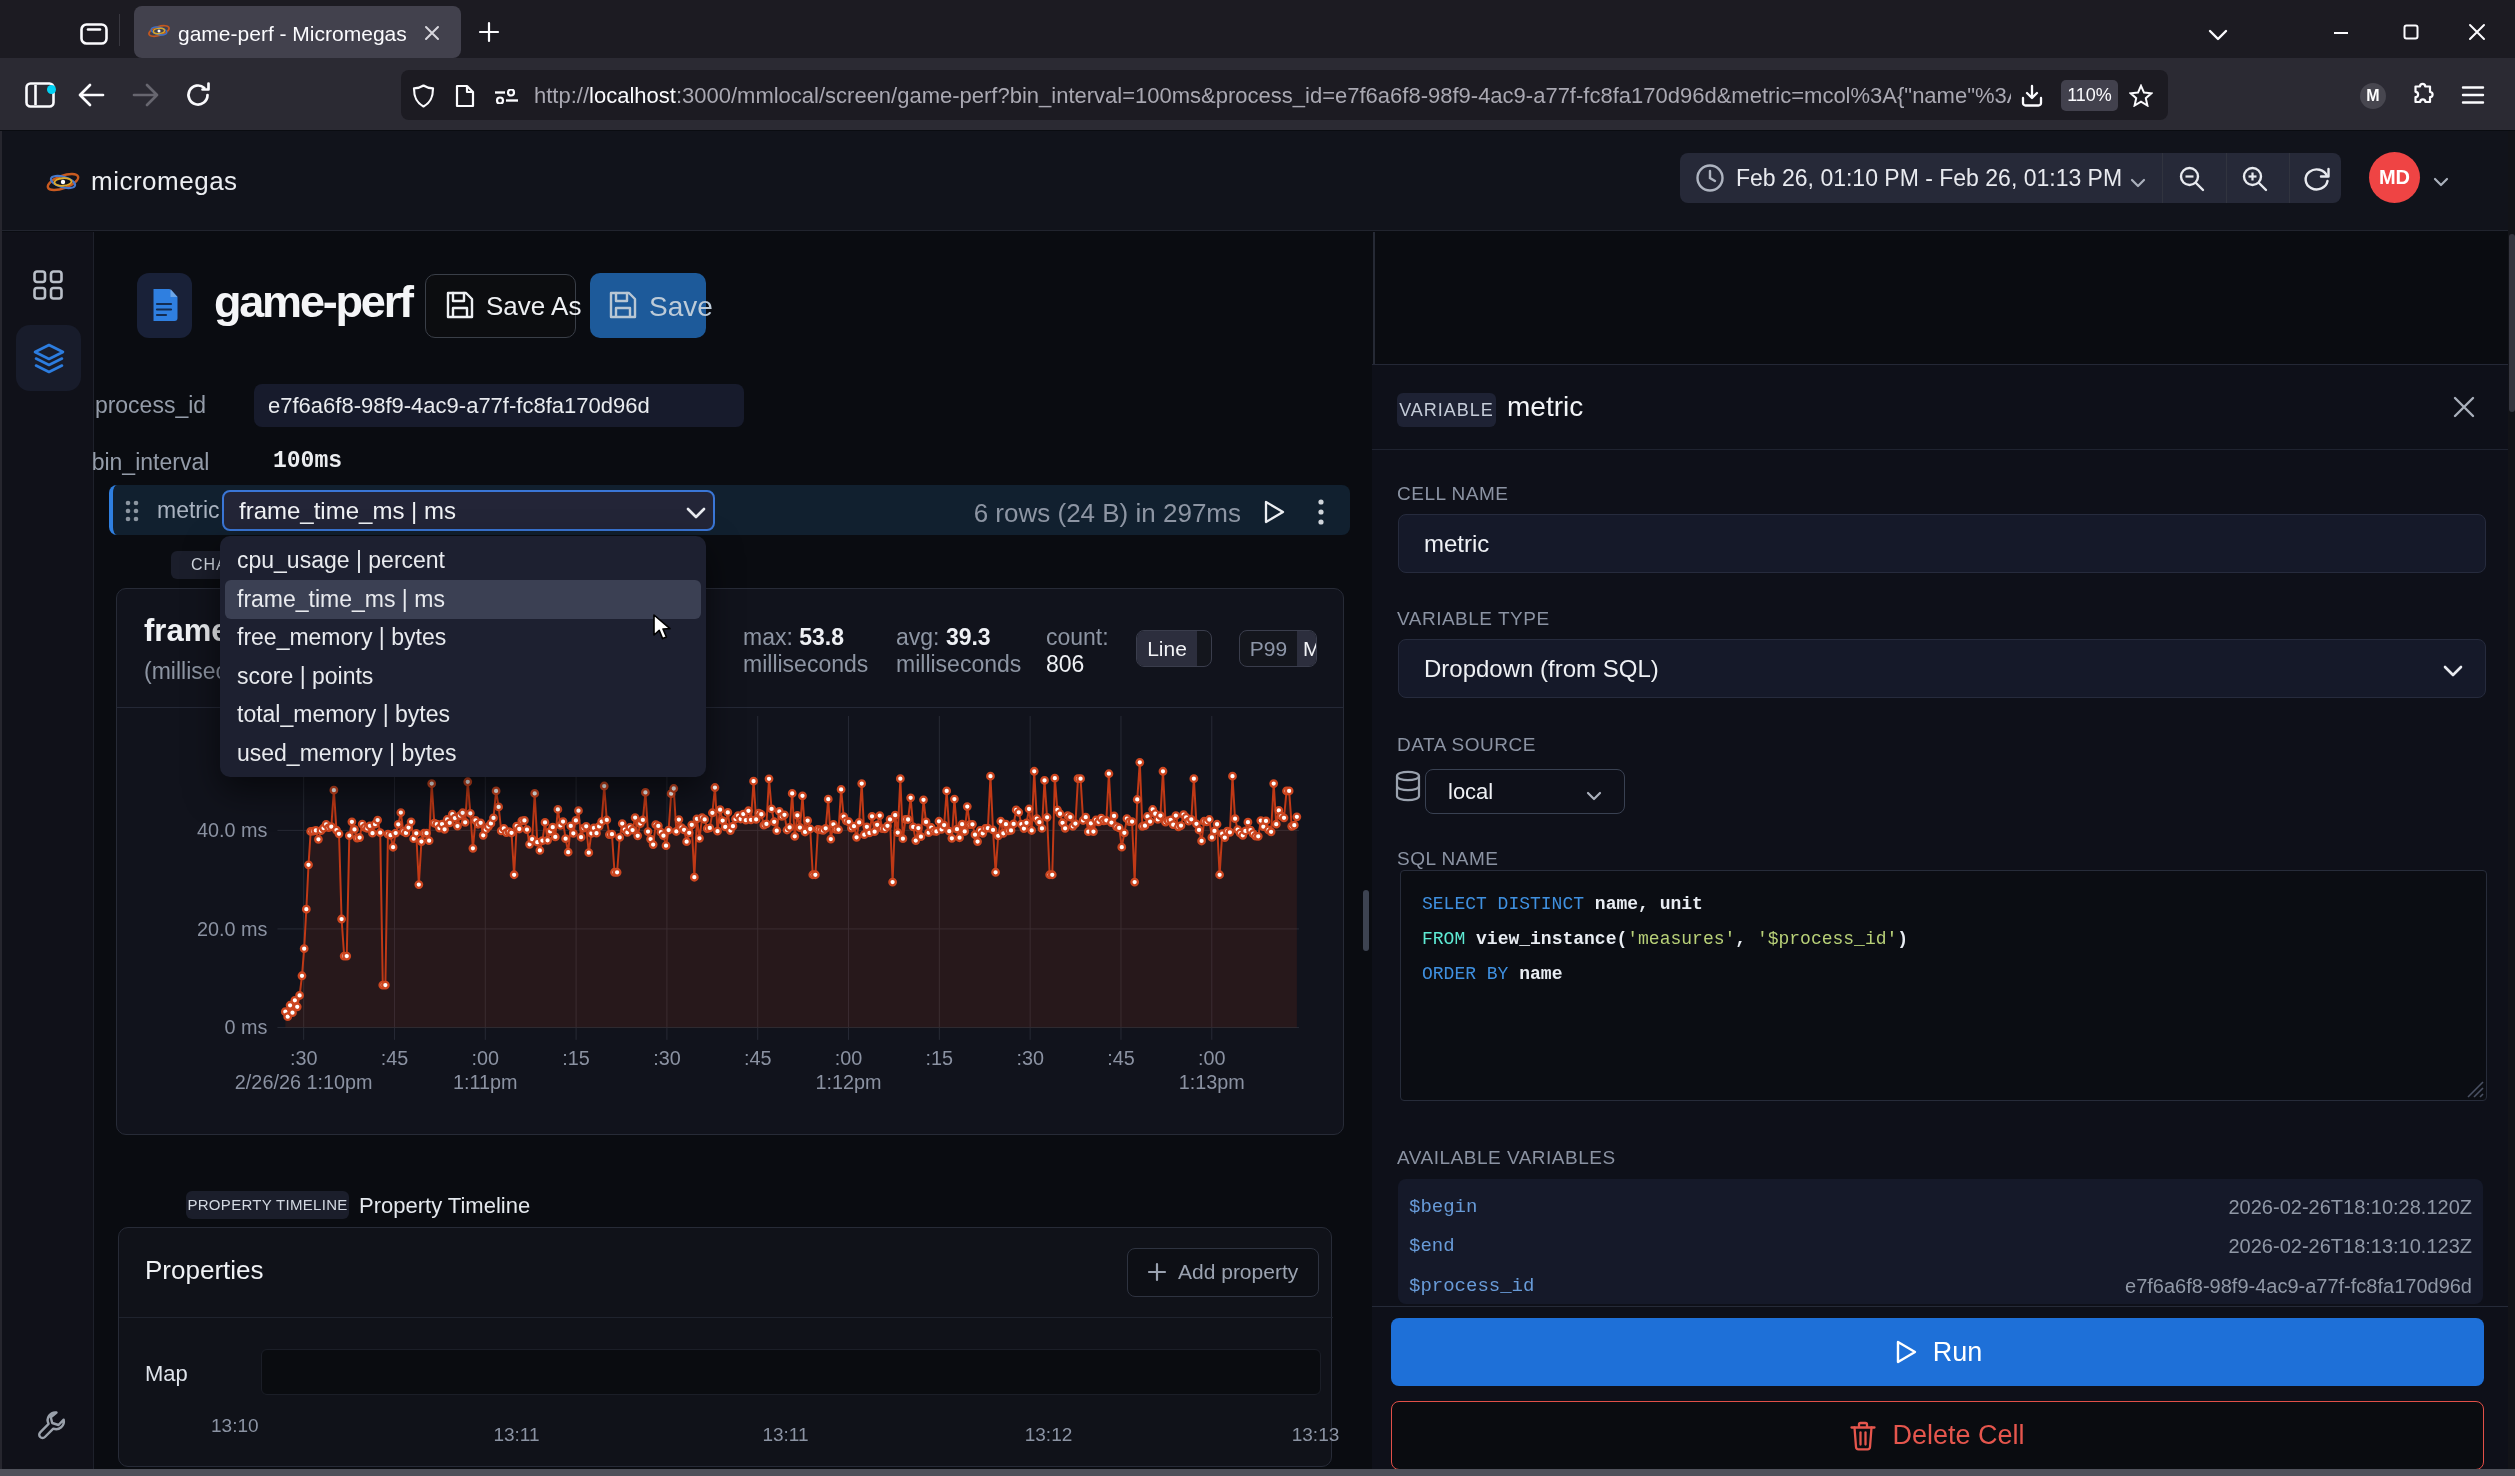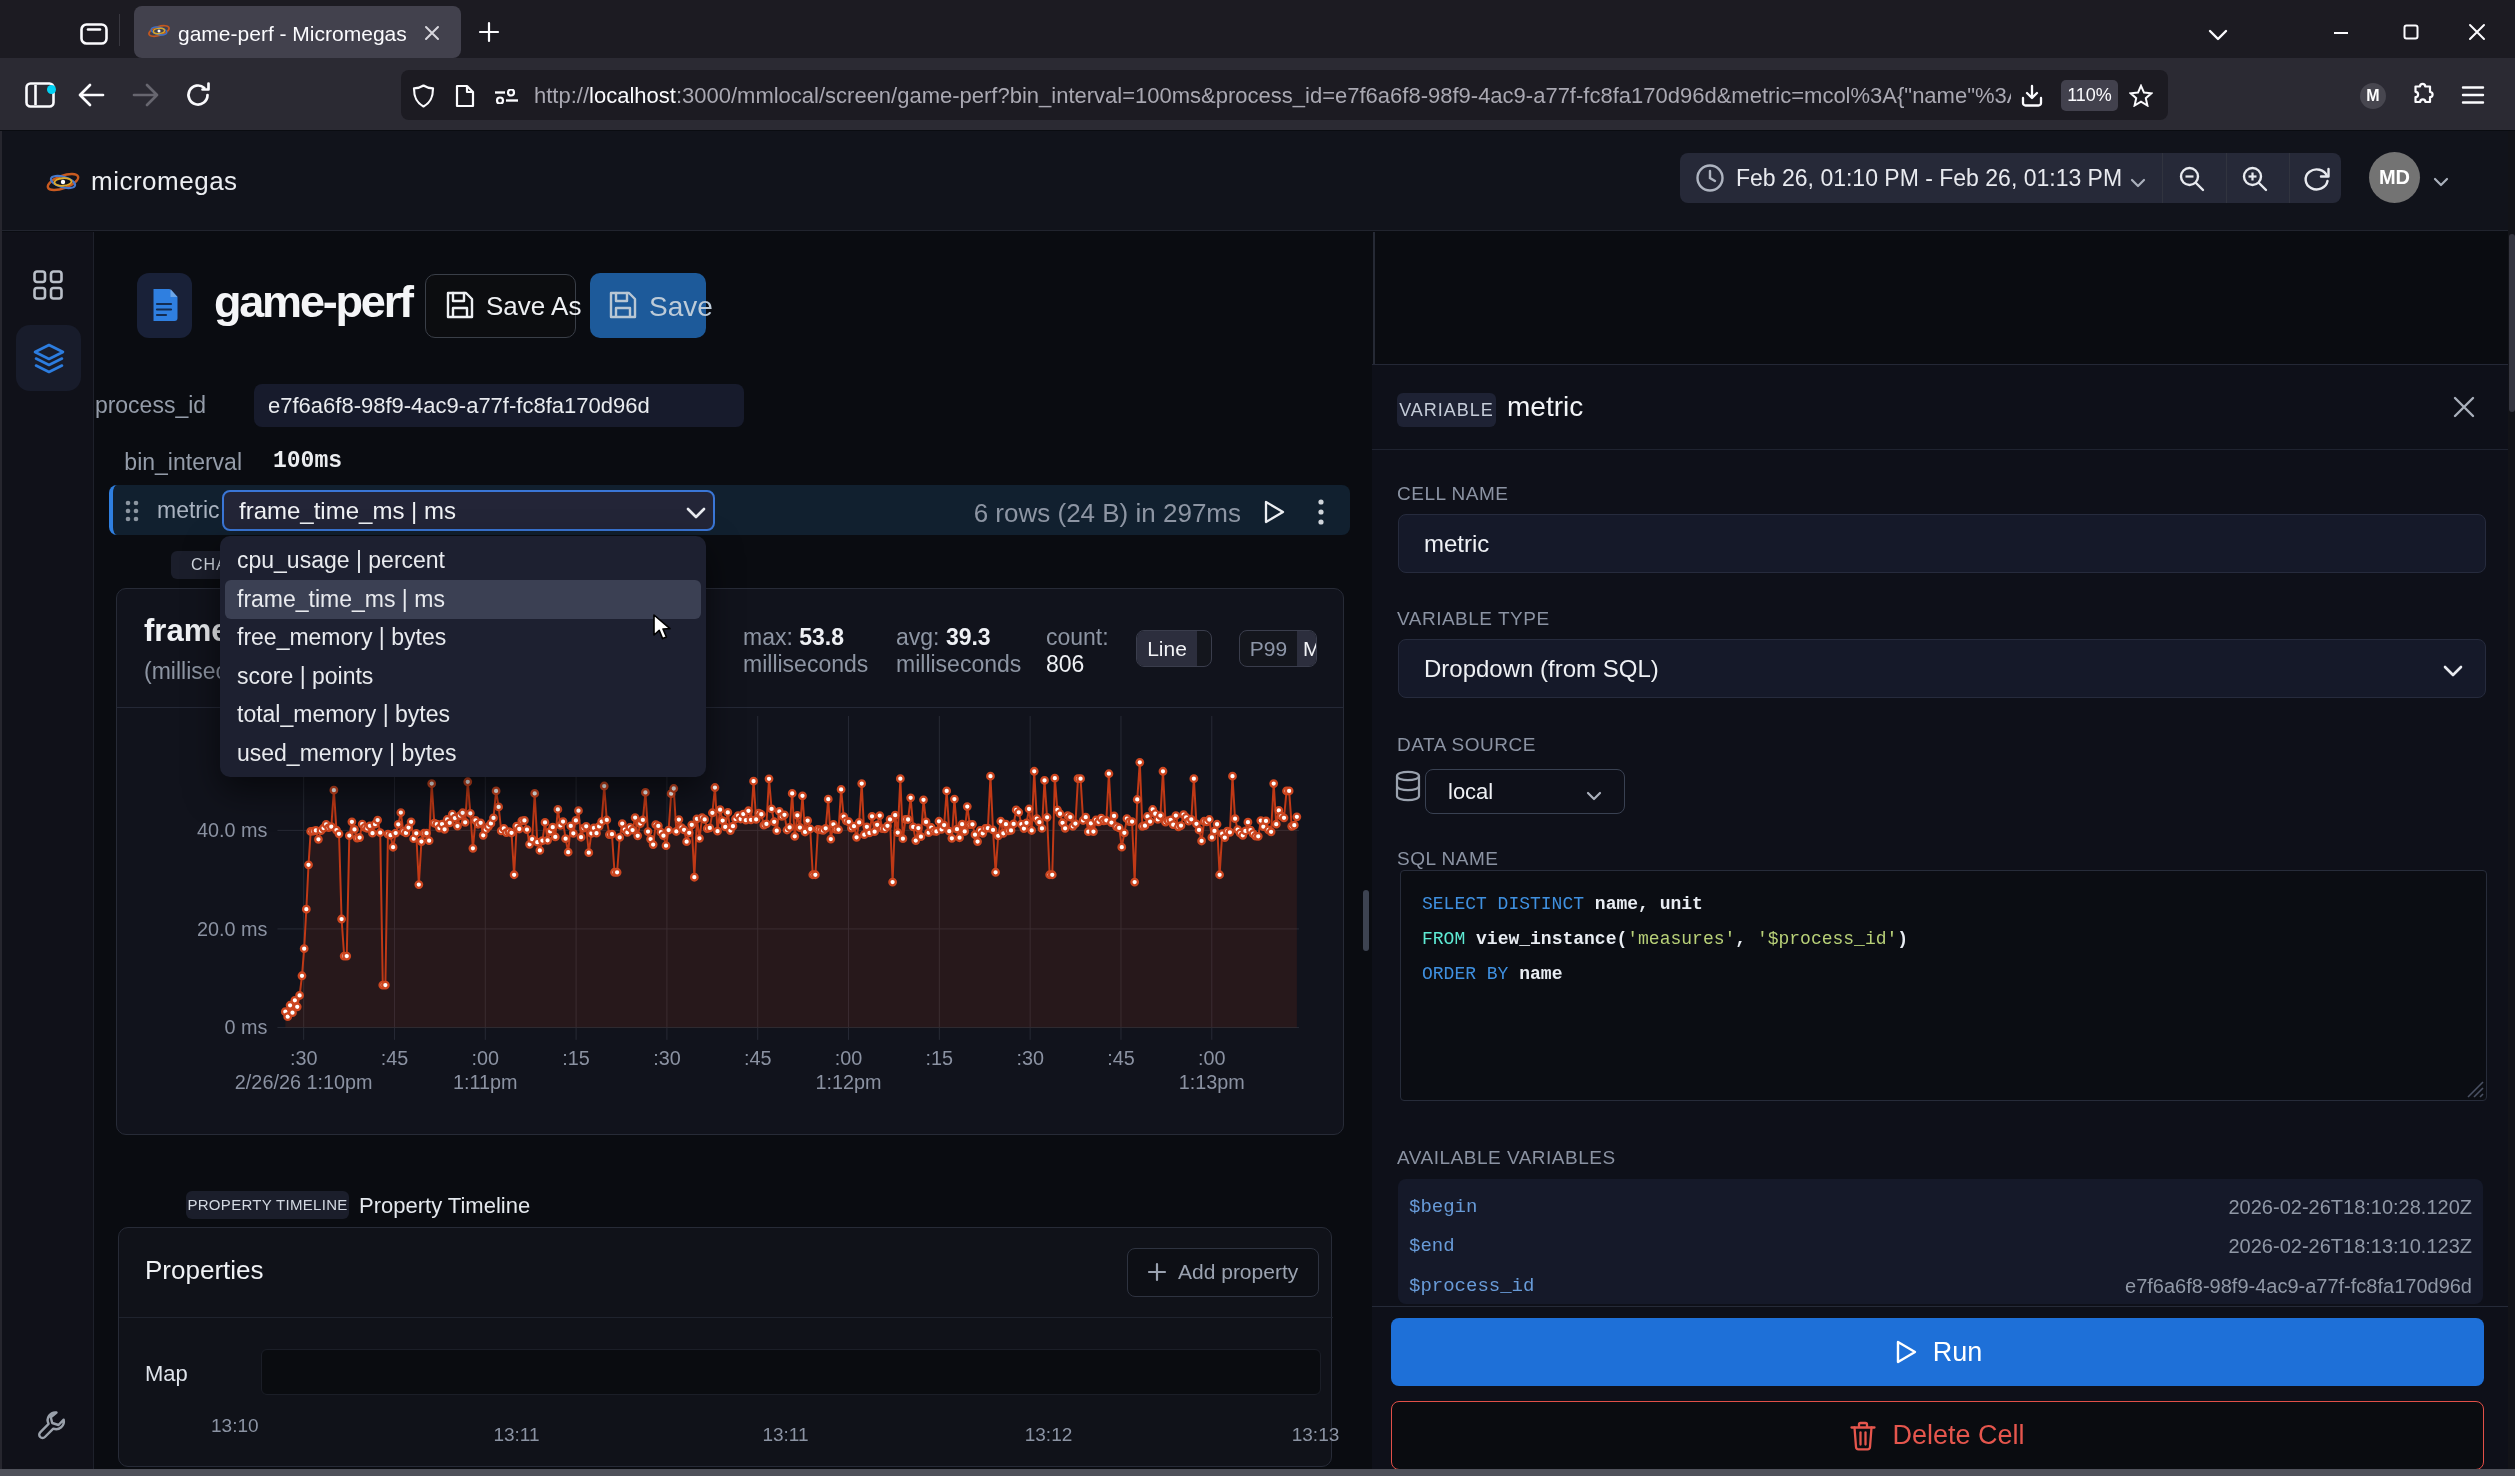--- a/index.html
+++ b/index.html
@@ -122,21 +122,21 @@
           <circle cx="11.5" cy="11.5" r="8.5" fill="none" stroke="#e8eaef" stroke-width="2.4"></circle>
           <line x1="18" y1="18" x2="25" y2="25" stroke="#e8eaef" stroke-width="2.4" stroke-linecap="round"></line>
           <line x1="7.5" y1="11.5" x2="15.5" y2="11.5" stroke="#e8eaef" stroke-width="2.2"></line>
           <line x1="11.5" y1="7.5" x2="11.5" y2="15.5" stroke="#e8eaef" stroke-width="2.2"></line>
         </svg></div>
 <div class="abs" style="left:622px;top:12px"><svg width="30" height="28" viewBox="0 0 30 28" style="" xmlns="http://www.w3.org/2000/svg">
           <path d="M25 11 a11 10 0 1 0 0.5 5" fill="none" stroke="#e8eaef" stroke-width="2.4" stroke-linecap="round"></path>
           <path d="M26.5 4 V11.5 H19" fill="none" stroke="#e8eaef" stroke-width="2.4" stroke-linecap="round" stroke-linejoin="round"></path>
         </svg></div>
 </div>
-<div class="abs" style="left:2369px;top:21px;width:51px;height:51px;border-radius:50%;background:#737373;color:#fff;font-size:20px;font-weight:bold;text-align:center;line-height:51px">MD</div>
+<div class="abs" style="left:2369px;top:21px;width:51px;height:51px;border-radius:50%;background:#ef4444;color:#fff;font-size:20px;font-weight:bold;text-align:center;line-height:51px">MD</div>
 <div class="abs" style="left:2433px;top:42px"><svg width="16" height="10" viewBox="0 0 16 10" style="" xmlns="http://www.w3.org/2000/svg">
         <path d="M2 2 L8 8 L14 2" stroke="#aab0bc" stroke-width="2.2" fill="none" stroke-linecap="round" stroke-linejoin="round"></path>
       </svg></div>
 </div>
 <div class="abs" style="left:0;top:232px;width:94px;height:1244px;background:#101119;border-right:1px solid #1e212b">
 <div class="abs" style="left:33px;top:38px"><svg width="30" height="30" viewBox="0 0 30 30" style="" xmlns="http://www.w3.org/2000/svg">
         <g fill="none" stroke="#b9bfc8" stroke-width="2.6">
 <rect x="1.5" y="1.5" width="10.5" height="10.5" rx="2.5"></rect>
           <rect x="18" y="1.5" width="10.5" height="10.5" rx="2.5"></rect>
 <rect x="1.5" y="18" width="10.5" height="10.5" rx="2.5"></rect>
@@ -180,21 +180,21 @@
 <div class="abs" style="left:608px;top:58px"><svg width="30" height="30" viewBox="0 0 30 30" style="" xmlns="http://www.w3.org/2000/svg">
         <g fill="none" stroke="#b9c7d4" stroke-width="2.4" stroke-linejoin="round">
 <path d="M3 3 H21 L27 9 V27 H3 Z"></path>
 <path d="M8 3 V11 H19 V3" stroke-linecap="round"></path>
 <path d="M8 27 V18 H22 V27"></path>
         </g>
       </svg></div>
 <div class="abs" style="left:649px;top:59px;font-size:28px;color:#bdcbd8">Save</div>
 <div class="abs" style="left:59px;top:160px;width:183px;text-align:center;font-size:23px;color:#949ca9">process_id</div>
 <div class="abs" style="left:254px;top:152px;width:490px;height:43px;background:#171b2c;border-radius:8px;color:#e9ebef;font-size:22px;line-height:43px;padding-left:14px">e7f6a6f8-98f9-4ac9-a77f-fc8fa170d96d</div>
-<div class="abs" style="left:59px;top:217px;width:183px;text-align:right;font-size:23px;color:#949ca9">bin_interval</div>
+<div class="abs" style="left:59px;top:217px;width:183px;text-align:center;font-size:23px;color:#949ca9">bin_interval</div>
 <div class="abs mono" style="left:273px;top:216px;font-size:23px;font-weight:bold;color:#eceef1">100ms</div>
 <div class="abs" style="left:109px;top:253px;width:1241px;height:50px;background:#11202f;border-radius:8px;border-left:4px solid #2f7fe0"></div>
 <div class="abs" style="left:124px;top:267px"><svg width="16" height="24" viewBox="0 0 16 24" style="" xmlns="http://www.w3.org/2000/svg">
         <g fill="#8b95a0">
           <circle cx="4" cy="4" r="2.3"></circle>
           <circle cx="12" cy="4" r="2.3"></circle>
           <circle cx="4" cy="12" r="2.3"></circle>
           <circle cx="12" cy="12" r="2.3"></circle>
           <circle cx="4" cy="20" r="2.3"></circle>
           <circle cx="12" cy="20" r="2.3"></circle>

